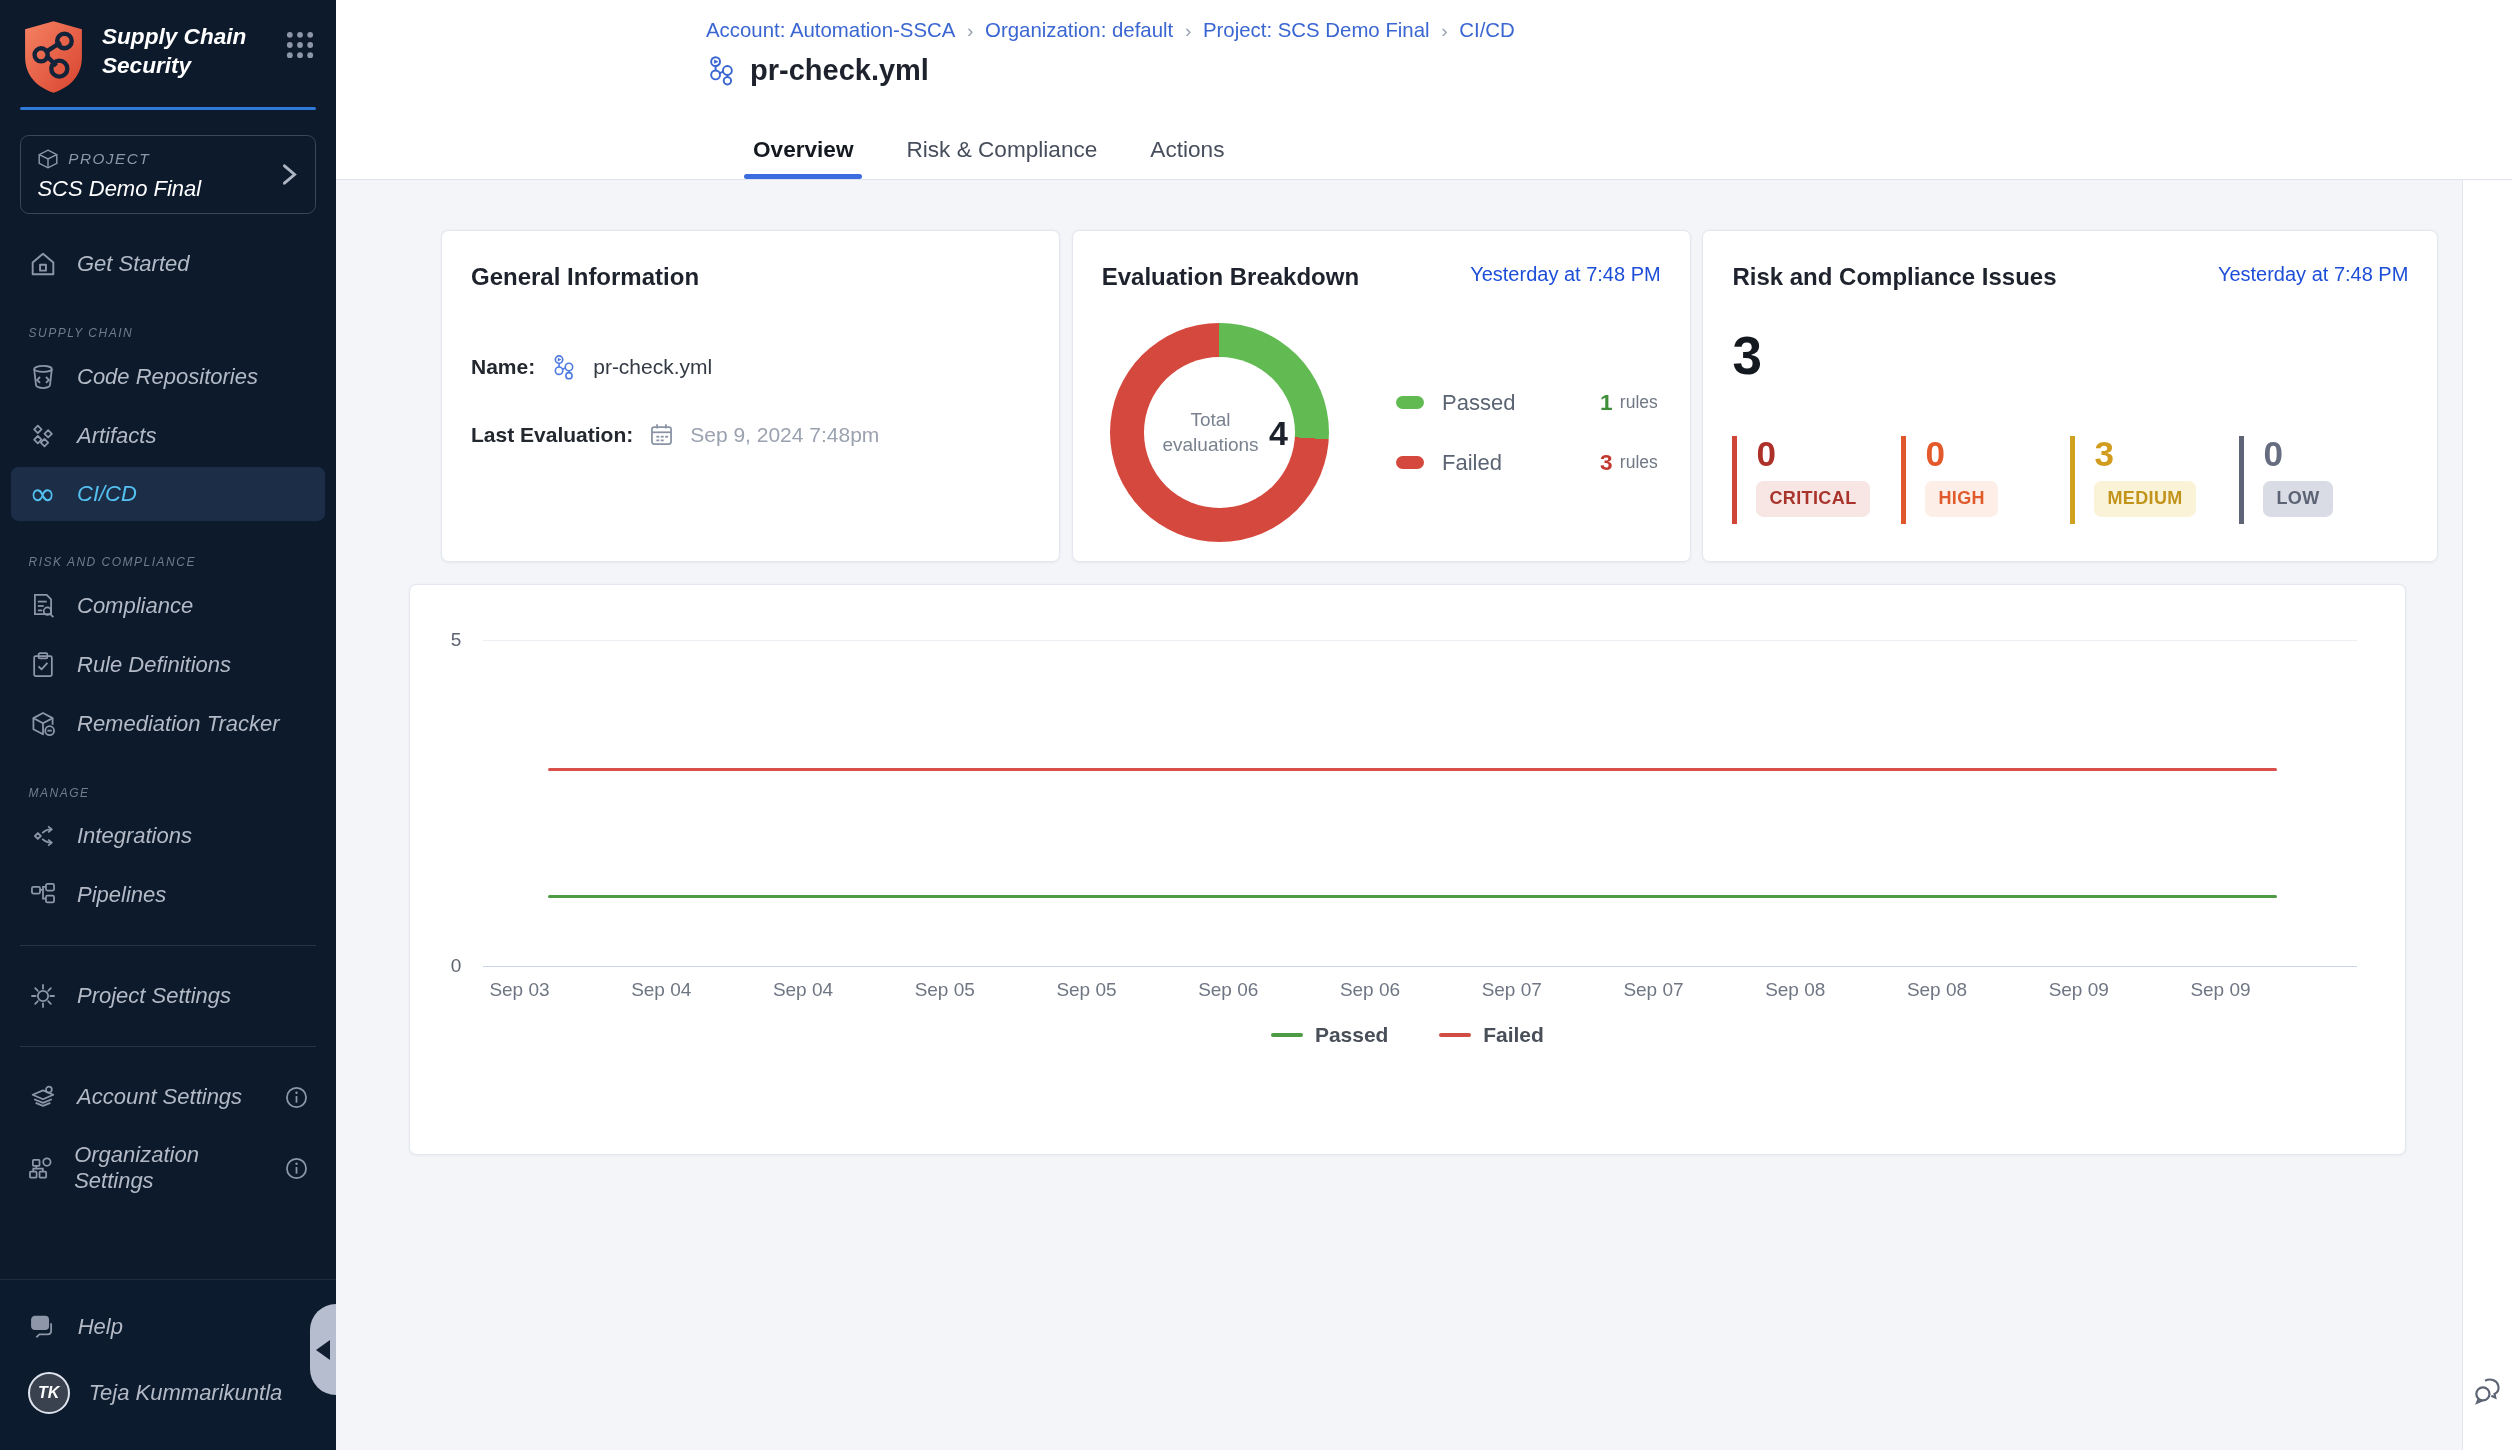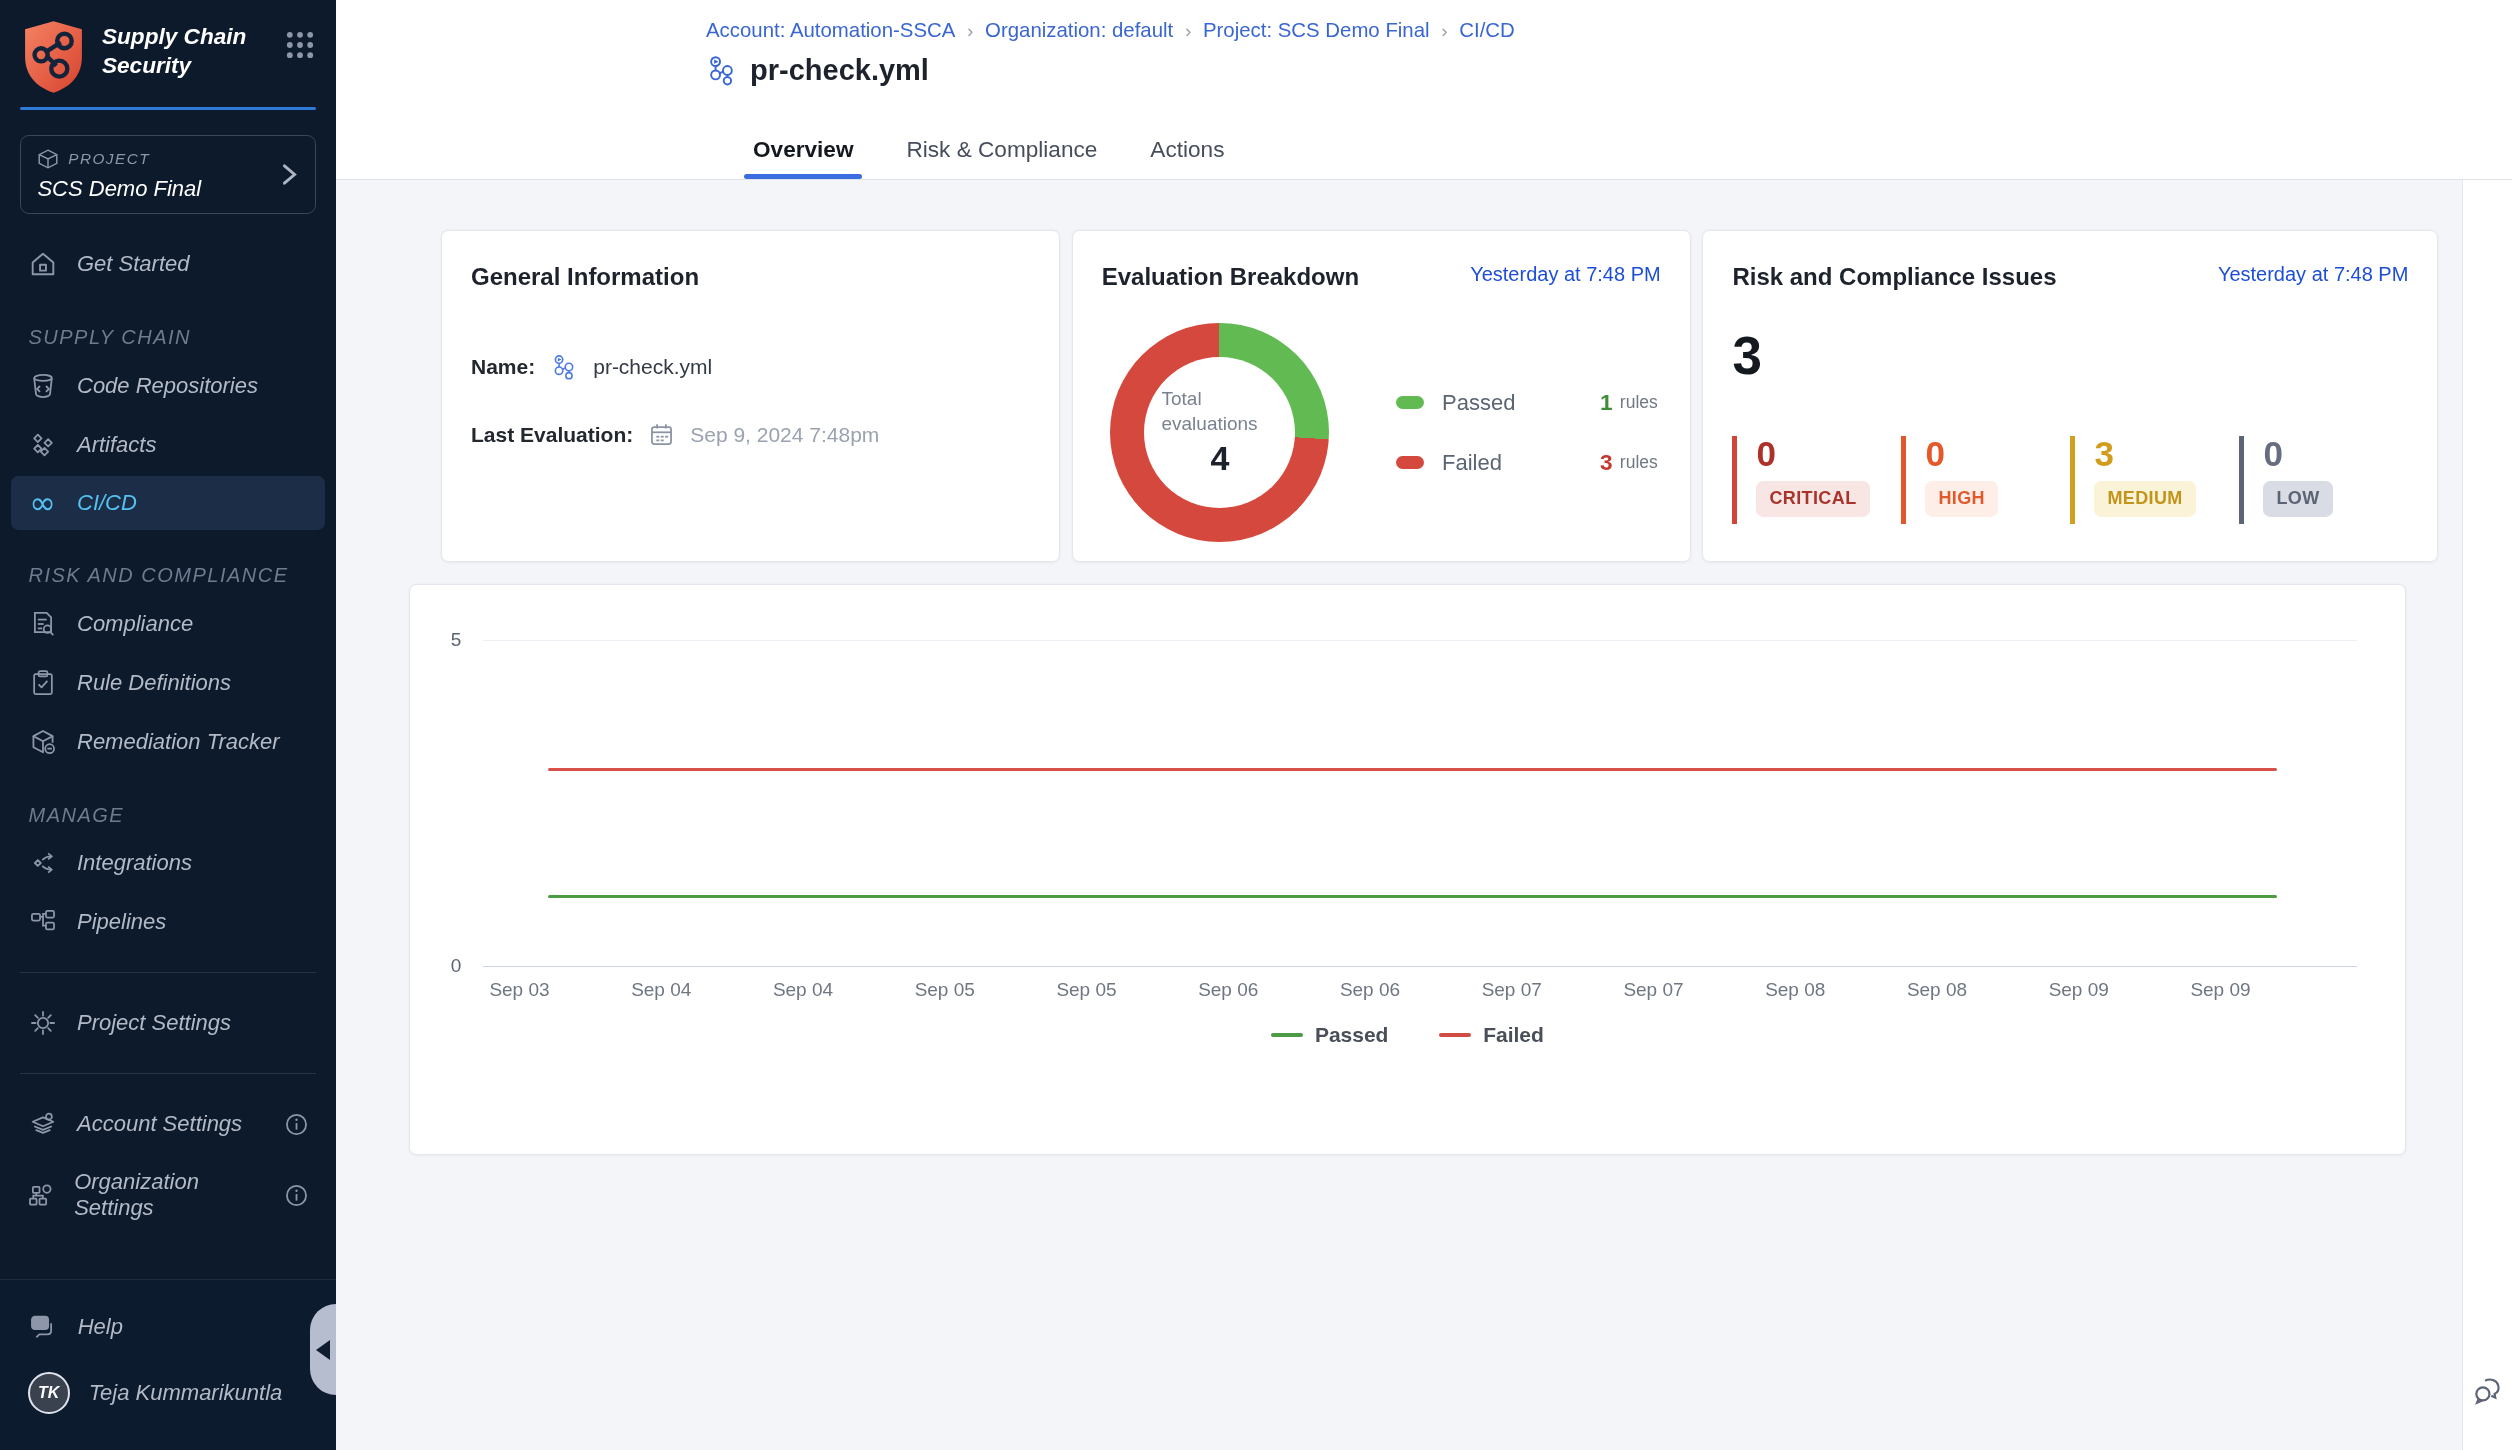--- a/index.html
+++ b/index.html
@@ -16,21 +16,21 @@
   .blue-rule{height:3.6px;background:#2e78d8;margin-top:11.7px;border-radius:1.5px;}
   .project-box{margin:25px 0 0;border:1.5px solid #3a4659;border-radius:8.8px;padding:11.7px 16px;display:flex;align-items:center;cursor:pointer;}
   .project-label{font-size:15.3px;letter-spacing:1.5px;color:#8d97a9;display:flex;gap:8.8px;align-items:center;}
   .project-name{font-size:22px;color:#ffffff;margin-top:5.8px;}
   .chev-right{margin-left:auto;color:#aeb6c4;}
   .nav{padding:0 11px;margin-top:19px;}
   .nav-item{display:flex;align-items:center;gap:19px;padding:14px 16px;font-size:22px;color:#b3bac6;border-radius:7.3px;cursor:pointer;margin:2.9px 0;}
   .nav-item .icon{width:31px;display:flex;justify-content:center;align-items:center;color:#8d97a9;}
   .nav-item.active{background:#1c2e47;color:#54c1f1;}
   .nav-item.active .icon{color:#54c1f1;}
-  .section-label{font-size:20px;letter-spacing:1.5px;color:#6f7b8f;margin:34px 0 8.8px 17.5px;}
+  .section-label{font-size:12px;letter-spacing:1.5px;color:#6f7b8f;margin:34px 0 8.8px 17.5px;}
   .side-div{border:none;border-top:0.7px solid #243349;margin:22px 8.8px;}
   .inf{font-size:32px;line-height:26px;font-family:"DejaVu Sans",sans-serif;}
   .info-right{margin-left:auto;color:#8d97a9;}
   .side-bottom{margin-top:auto;border-top:0.7px solid #1e2c42;background:#0d1b2f;padding:16px 11.7px 20.4px;}
   .avatar{width:42px;height:42px;border-radius:50%;background:#3a4250;border:2.2px solid #dfe3ec;color:#ffffff;font-size:16px;font-weight:bold;display:flex;align-items:center;justify-content:center;flex-shrink:0;}
   .collapse-handle{position:absolute;right:0;top:1304px;width:26px;height:91px;background:#b6bdcf;border-radius:45px 0 0 45px;display:flex;align-items:center;justify-content:center;cursor:pointer;z-index:5;}
   .collapse-handle .tri{width:0;height:0;border-top:10.2px solid transparent;border-bottom:10.2px solid transparent;border-right:14.6px solid #101d30;}
 
   
   .main{flex:1;display:flex;flex-direction:column;min-width:0;}
@@ -58,21 +58,21 @@
   .card.breakdown{width:619px;height:332px;}
   .card.risk{width:736px;height:332px;}
   .kv{display:flex;align-items:center;gap:16px;font-size:21px;}
   .kv-label{font-weight:bold;color:#23282f;}
   .kv-name{margin-top:63px;}
   .kv-eval{margin-top:42px;}
   .kv-val{color:#333a44;}
   .kv-val.muted{color:#9aa2b0;}
   .bd-body{display:flex;align-items:center;margin-top:32px;}
   .donut{width:219px;height:219px;border-radius:50%;background:conic-gradient(#62ba52 0 26%,#d5483d 26% 100%);position:relative;flex-shrink:0;margin-left:8.8px;}
-  .donut-center{position:absolute;inset:34px;background:#ffffff;border-radius:50%;display:flex;flex-direction:column;align-items:center;justify-content:center;text-align:left;}
+  .donut-center{position:absolute;inset:34px;background:#ffffff;border-radius:50%;display:flex;flex-direction:row;align-items:center;justify-content:center;text-align:center;}
   .donut-label{font-size:19px;color:#7a8290;width:117px;line-height:1.3;}
   .donut-total{font-size:34px;font-weight:bold;color:#1c212b;margin-top:2.9px;}
   .bd-legend{margin-left:67px;display:flex;flex-direction:column;gap:34px;}
   .bd-row{display:flex;align-items:center;font-size:22px;color:#5b6472;}
   .pill{width:28px;height:12.4px;border-radius:6.6px;flex-shrink:0;}
   .pill.green{background:#62ba52;}
   .pill.red{background:#d5483d;}
   .bd-leg-label{margin-left:17.5px;width:117px;}
   .bd-count{font-weight:bold;font-size:22.6px;margin-left:41px;}
   .bd-count.green{color:#3e8d39;}

